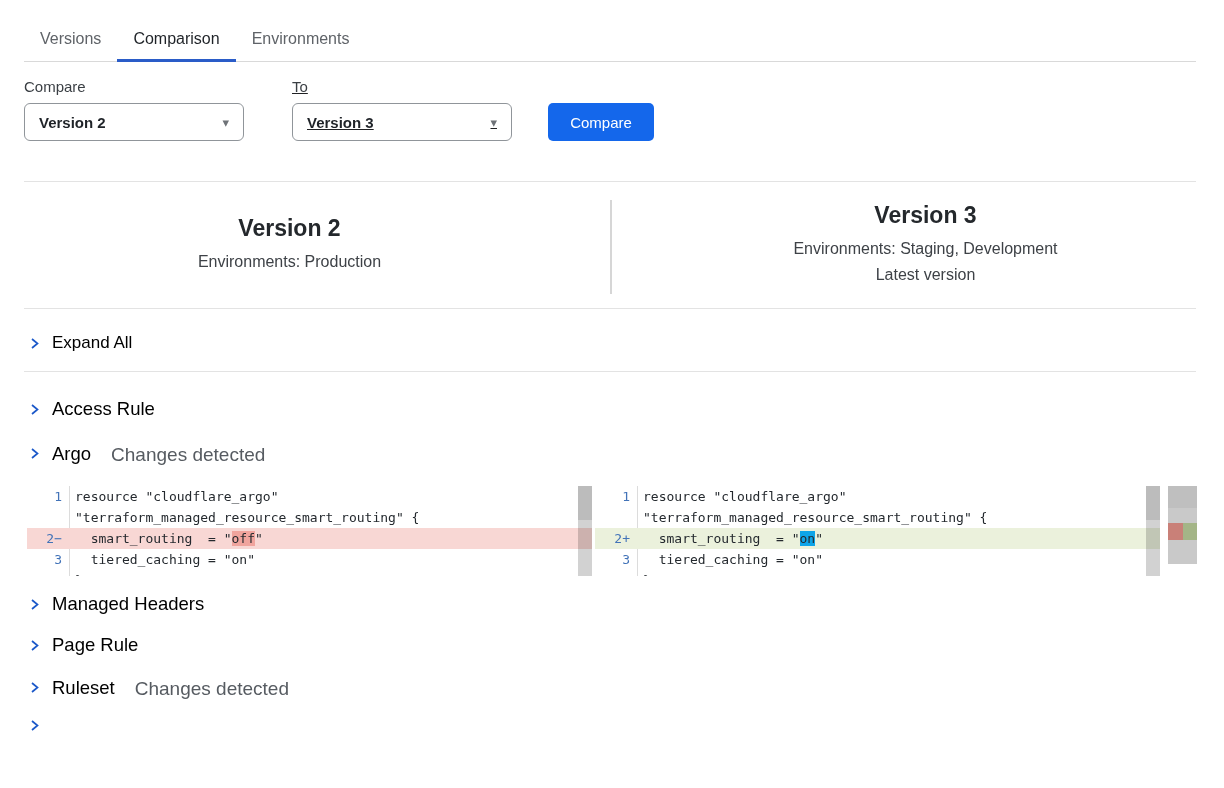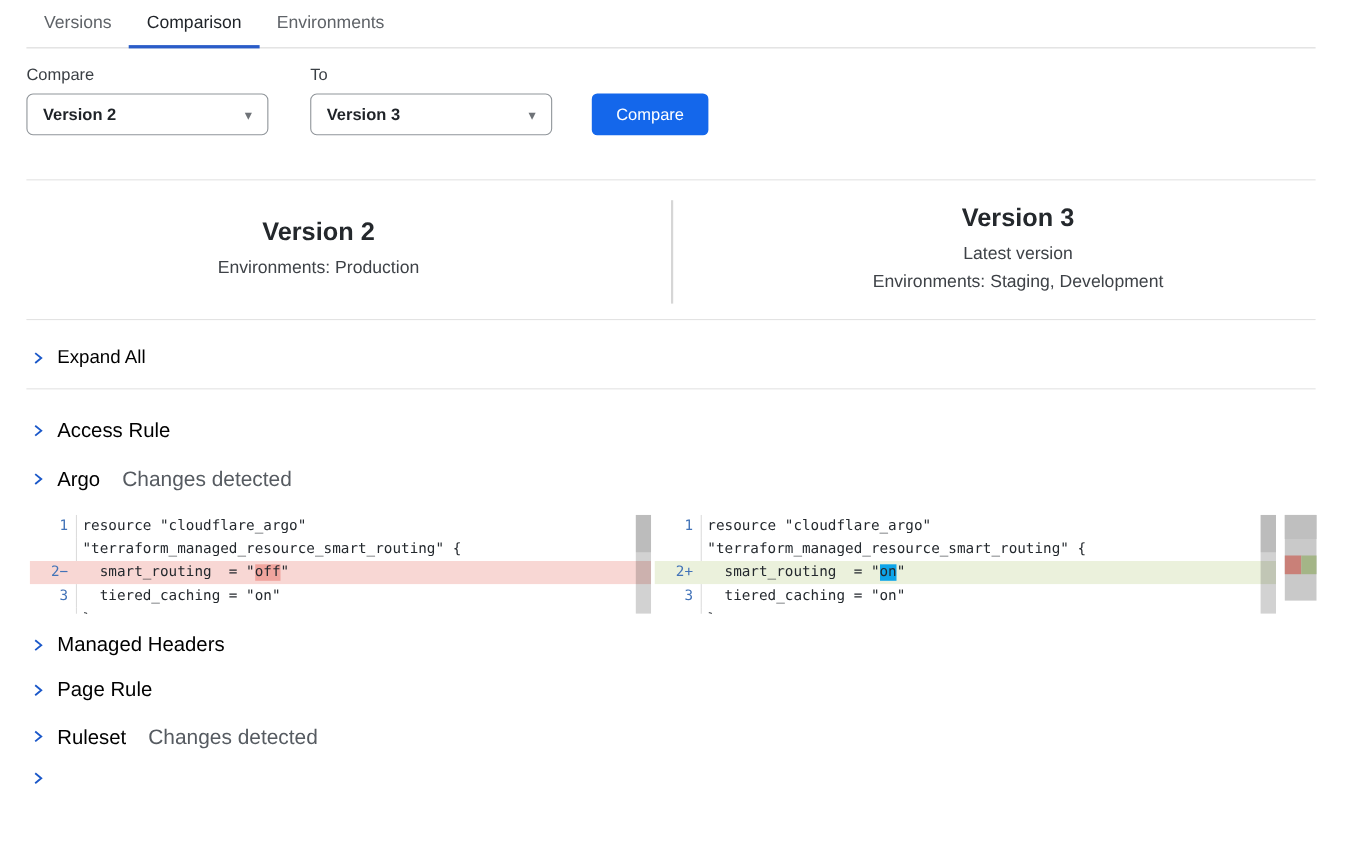--- a/index.html
+++ b/index.html
@@ -1,30 +1,30 @@
 <!DOCTYPE html>
 <html><head>
 <meta charset="utf-8">
 <style>
   * { margin:0; padding:0; box-sizing:border-box; }
   html,body { width:1224px; height:788px; background:#ffffff; overflow:hidden;
     font-family:"Liberation Sans", sans-serif; color:#202124; }
 
   
-  .tabbar { margin:0 28px 0 24px; padding-top:4px; border-bottom:1px solid #d9d9d9;
+  .tabbar { margin:0 28px 0 24px; padding-top:22px; border-bottom:1px solid #d9d9d9;
     display:flex;text-align:right; }
   .tab { position:relative; padding:8px 16px 13px; font-size:16px; color:#5f6368; cursor:pointer; }
   .tab.active { color:#1f2328; font-weight:500; }
   .tab.active .tab-underline { position:absolute; left:0; right:0; bottom:-1px; height:3px;
     background:#2a5cc8; }
 
   
   .form-row { display:flex; align-items:flex-end; margin:16px 0 0 24px; }
   .field { display:flex; flex-direction:column; }
-  .field + .field { margin-left:38px; }
+  .field + .field { margin-left:48px;text-decoration:underline; }
   .field-label { font-size:15px; color:#3a3f44; margin-bottom:8px; }
   .select { width:220px; height:38px; border:1px solid #90959a; border-radius:6px;
     display:flex; align-items:center; justify-content:space-between; padding:0 14px;
     background:#fff; cursor:pointer; }
   .select-value { font-size:15px; font-weight:700; color:#1f2328; }
   .select-caret { font-size:13px; color:#6f7378; }
   .compare-btn { margin-left:36px; height:38px; width:106px; border:none; border-radius:5px;
     background:#1467eb; color:#ffffff; font-size:15px; font-weight:500; cursor:pointer;
     font-family:"Liberation Sans", sans-serif; }
 
@@ -115,22 +115,22 @@
 <div class="divider d1"></div>
 
 <div class="version-headers">
   <div class="vh-col left">
     <div class="vh-title">Version 2</div>
     <div class="vh-sub">Environments: Production</div>
   </div>
   <div class="v-sep"></div>
   <div class="vh-col right">
     <div class="vh-title">Version 3</div>
+    <div class="vh-sub">Environments: Staging, Development</div>
     <div class="vh-sub">Latest version</div>
-    <div class="vh-sub">Environments: Staging, Development</div>
   </div>
 </div>
 
 <div class="divider"></div>
 
 <div class="section-row expand-row">
   <svg class="chev" viewBox="0 0 13 13">
     <polyline points="4,2 9.5,6.5 4,11" fill="none" stroke="#1b58c9" stroke-width="1.7"></polyline>
   </svg>
   <span class="row-title">Expand All</span>

